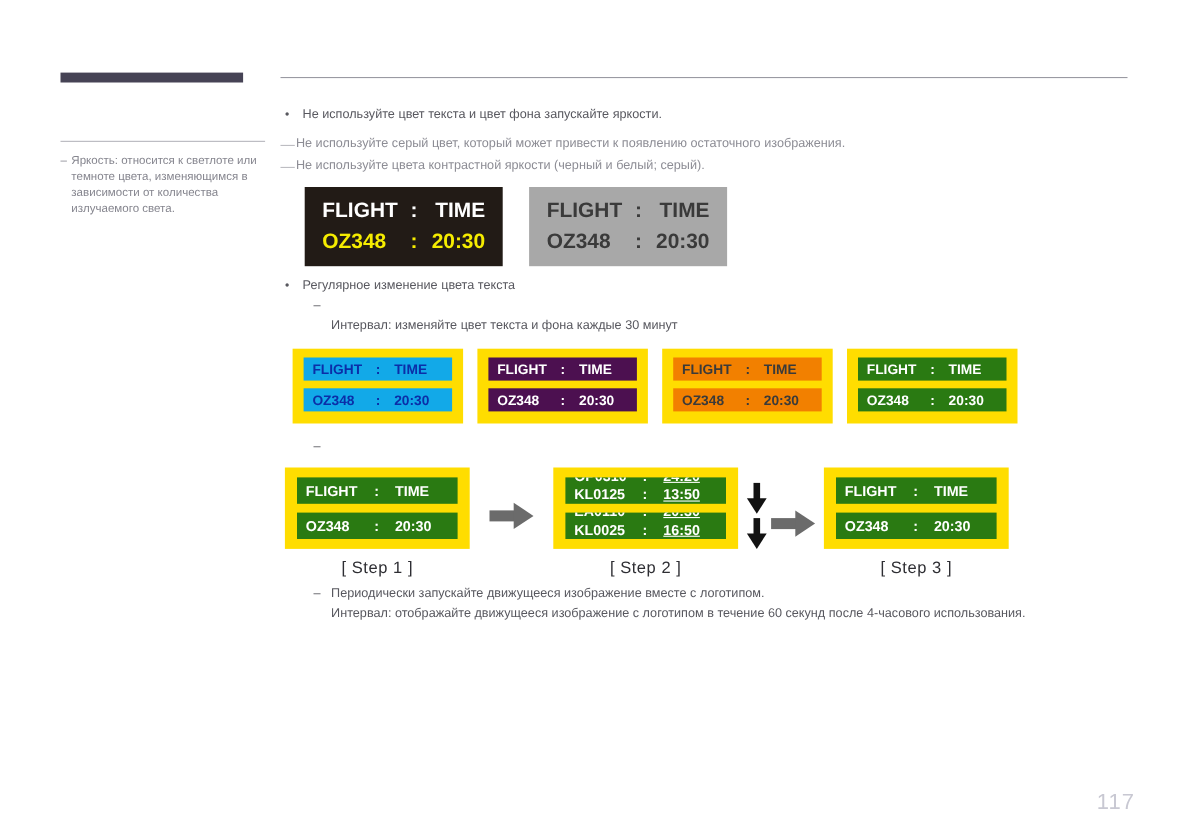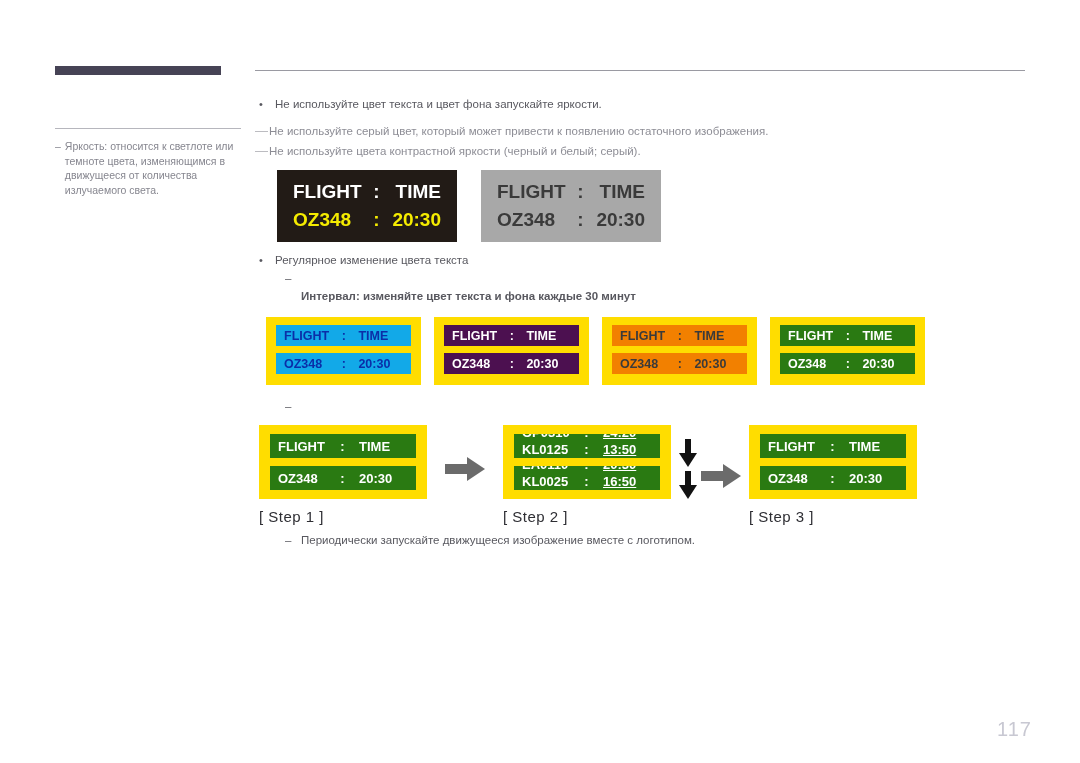--- a/index.html
+++ b/index.html
@@ -112,21 +112,20 @@
   .sub-dash .mark {
     flex: 0 0 auto;
     width: 16px;
     color: #58585f;
   }
   .sub-cont {
     font-size: 11.5px;
     line-height: 18px;
     color: #58585f;
     padding-left: 46px;
-    font-weight: bold;
   }
 
   
   .panel-row { display: flex; align-items: flex-start; }
 
   .fpanel {
     display: flex;
     flex-direction: column;
     justify-content: center;
     font-weight: bold;
@@ -235,20 +234,21 @@
     font-size: 13px;
     font-weight: bold;
     color: #ffffff;
     white-space: nowrap;
   }
   .scroll-strip .sline .code { width: 66px; }
   .scroll-strip .sline .colon { width: 20px; }
   .scroll-strip .sline .time { width: 52px; text-decoration: underline; }
 
   .step-label {
+    text-align: center;
     font-size: 15px;
     color: #2e2e33;
     margin-top: 9px;
     letter-spacing: 0.5px;
   }
 
   
   .arrow-right-gray {
     width: 40px;
     height: 24px;
@@ -303,21 +303,21 @@
 
 <div class="page">
 
   <div class="header-bar"></div>
   <div class="header-rule"></div>
 
   <div class="sidebar">
     <div class="sidebar-rule"></div>
     <div class="sidebar-note">
       <span class="sidebar-dash">–</span>
-      <span class="sidebar-note-text">Яркость: относится к светлоте или темноте цвета, изменяющимся в движущееся от количества излучаемого света.</span>
+      <span class="sidebar-note-text">Яркость: относится к светлоте или темноте цвета, изменяющимся в зависимости от количества излучаемого света.</span>
     </div>
   </div>
 
   <div class="main">
 
     <div class="bullet-line">
       <span class="mark dot">•</span>
       <span class="txt">Не используйте цвет текста и цвет фона запускайте яркости.</span>
     </div>
 
@@ -524,18 +524,19 @@
         </div>
         <div class="step-label">[ Step 3 ]</div>
       </div>
 
     </div>
 
     <div class="sub-dash" style="margin-top:6px;">
       <span class="mark">–</span>
       <span class="txt">Периодически запускайте движущееся изображение вместе с логотипом.</span>
     </div>
+    <div class="sub-cont">Интервал: отображайте движущееся изображение с логотипом в течение 60 секунд после 4-часового использования.</div>
 
   </div>
 
   <div class="page-number">117</div>
 
 </div>
 
 </body></html>

